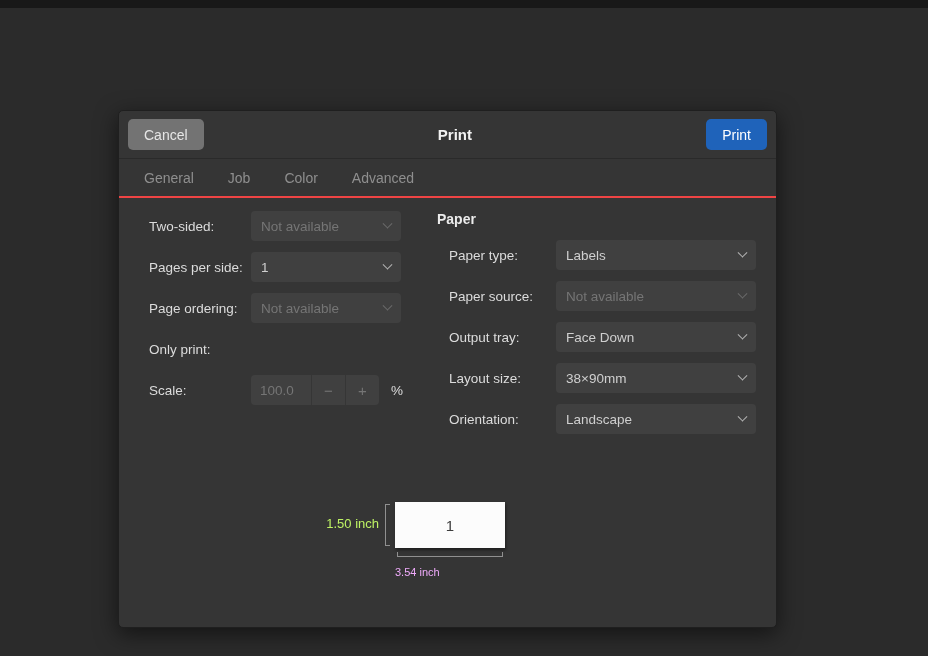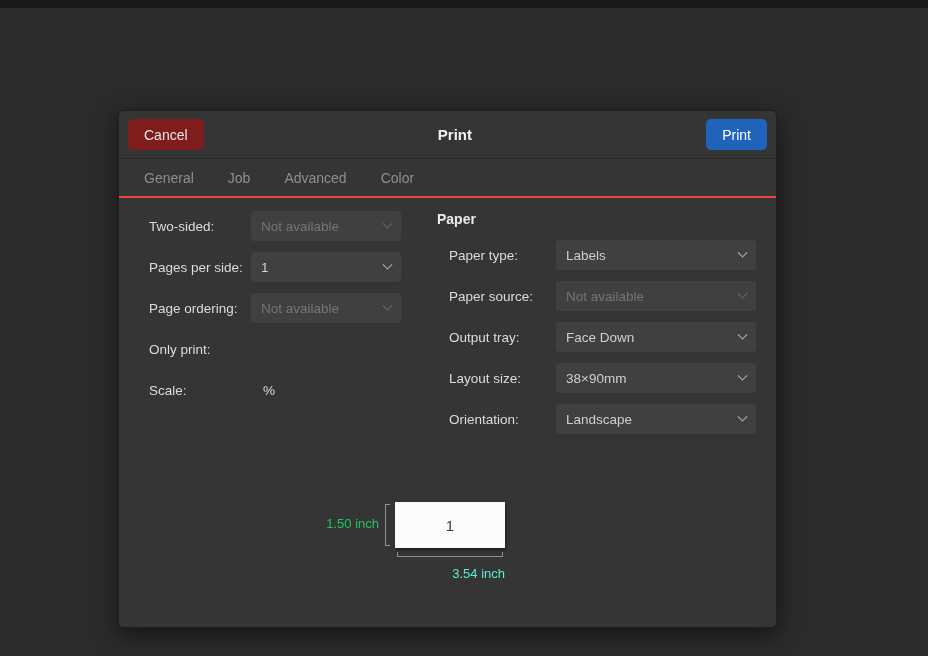--- a/index.html
+++ b/index.html
@@ -25,21 +25,21 @@
   .headerbar {
     position:absolute; top:0; left:0; right:0; height:48px;
     display:flex; align-items:center; justify-content:space-between;
     padding:0 9px;
     border-bottom:1px solid #2a2a2a;
   }
   .btn {
     height:31px; border:none; border-radius:5px;
     font-family:inherit; font-size:14px; padding:0 16px; cursor:pointer;
   }
-  .btn.cancel { background:#7f1d1d; color:#e6e6e6; }
+  .btn.cancel { background:#737373; color:#e6e6e6; }
   .btn.print  { background:#1f63ba; color:#ffffff; }
   .hdr-title { font-size:15px; font-weight:bold; color:#f2f2f2; }
   
   .tabbar {
     position:absolute; top:48px; left:0; right:0; height:39px;
     display:flex; align-items:stretch; padding-left:8px;
     border-bottom:2px solid #ef4444;
   }
   .tab {
     position:relative; display:flex; align-items:center;
@@ -91,49 +91,49 @@
     background:#fcfcfc; color:#3c3c3c; font-size:15px;
     display:flex; align-items:center; justify-content:center;
     box-shadow:1px 2px 3px rgba(0,0,0,.45);
   }
   .height-bracket {
     position:absolute; left:266px; top:306px; width:5px; height:42px;
     border-left:1px solid #909090; border-top:1px solid #909090; border-bottom:1px solid #909090;
   }
   .height-label {
     position:absolute; left:150px; top:318px; width:110px;
-    text-align:right; font-size:13px; color:#22c55e;
+    text-align:right; font-size:13px; color:#bef264;
   }
   .width-bracket {
     position:absolute; left:278px; top:354px; width:106px; height:5px;
     border-bottom:1px solid #909090; border-left:1px solid #909090; border-right:1px solid #909090;
   }
   .width-label {
     position:absolute; left:276px; top:368px; width:110px;
-    text-align:right; font-size:13px; color:#5eead4;
+    text-align:left; font-size:11px; color:#f0abfc;
   }
 </style>
 </head>
 <body>
 
 <div class="top-strip"></div>
 
 <div class="dialog">
 
   <div class="headerbar">
     <button class="btn cancel">Cancel</button>
     <div class="hdr-title">Print</div>
     <button class="btn print">Print</button>
   </div>
 
   <div class="tabbar">
     <div class="tab">General</div>
     <div class="tab">Job</div>
+    <div class="tab">Color</div>
     <div class="tab">Advanced</div>
-    <div class="tab">Color</div>
   </div>
 
   <div class="content">
 
     <div class="col left">
 
       <div class="row">
         <div class="field-label">Two-sided:</div>
         <div class="select disabled">
           <span class="select-value">Not available</span>
@@ -156,20 +156,25 @@
           <span class="chevron"></span>
         </div>
       </div>
 
       <div class="row">
         <div class="field-label">Only print:</div>
       </div>
 
       <div class="row">
         <div class="field-label">Scale:</div>
+        <div class="spin">
+          <span class="spin-value">100.0</span>
+          <span class="spin-btn">−</span>
+          <span class="spin-btn">+</span>
+        </div>
         <span class="unit">%</span>
       </div>
     </div>
 
     <div class="col right">
       <div class="section-title">Paper</div>
 
       <div class="row">
         <div class="field-label">Paper type:</div>
         <div class="select">

